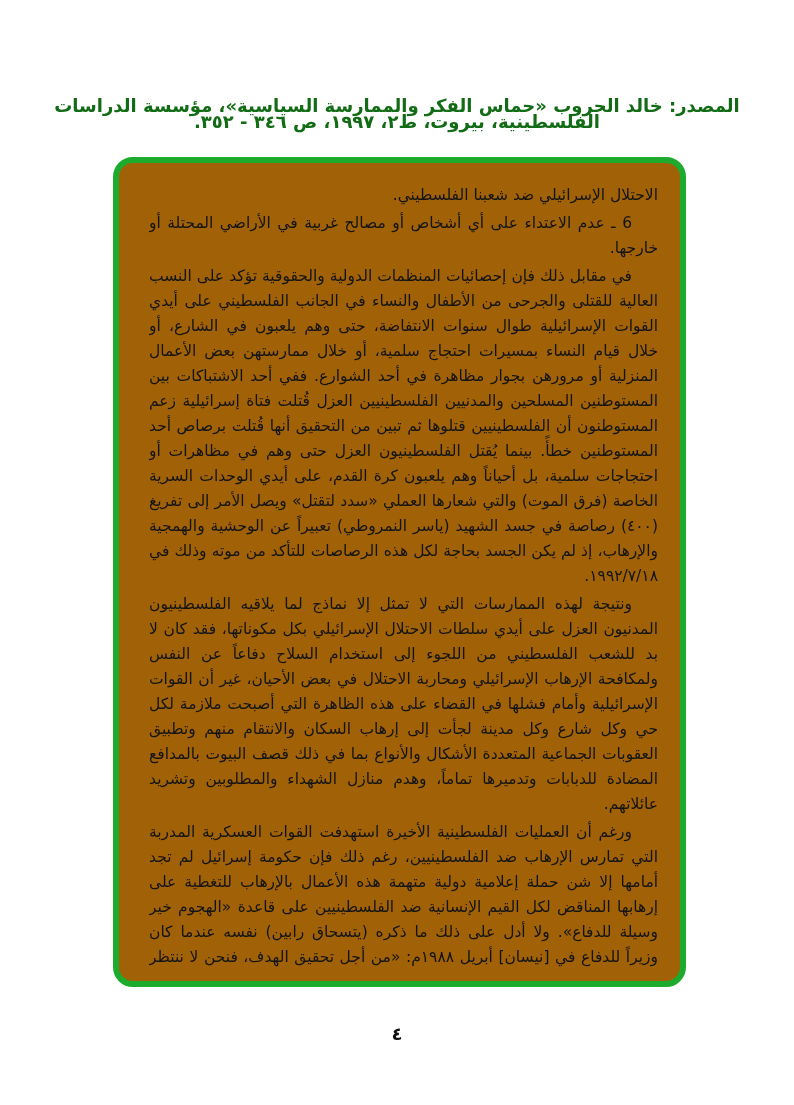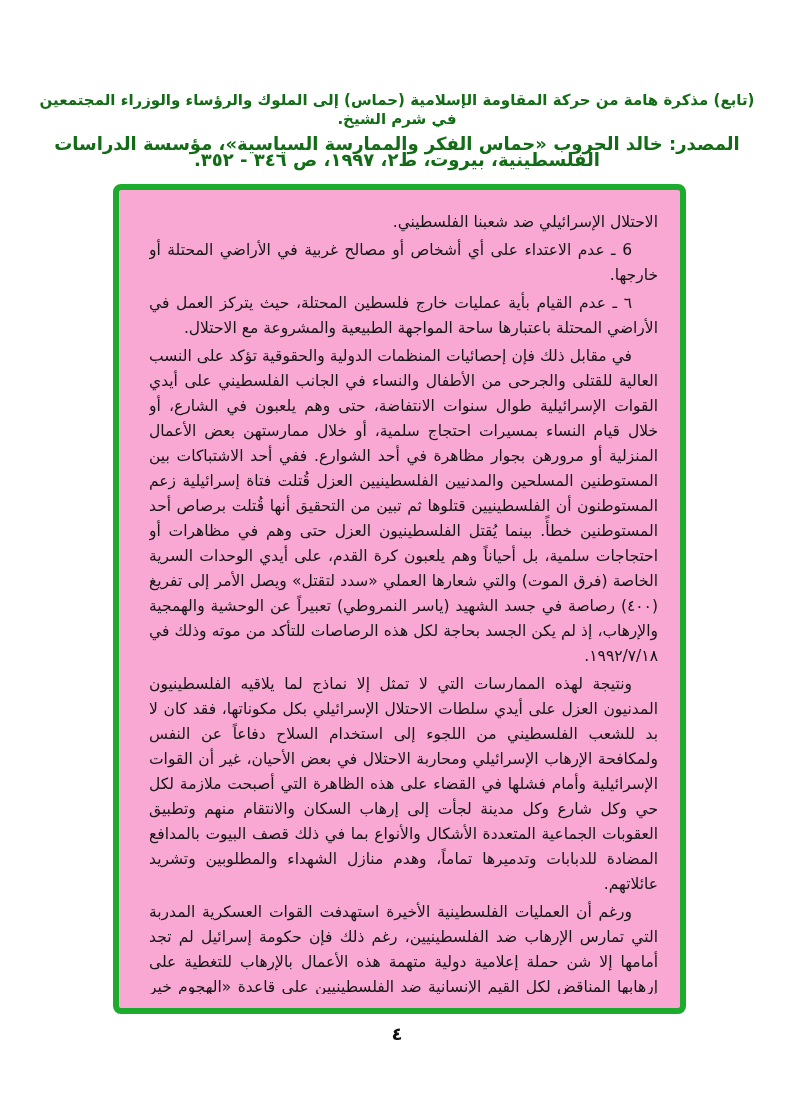--- a/index.html
+++ b/index.html
@@ -33,26 +33,26 @@
     letter-spacing: -0.2px;
   }
   .memo-header .source-line {
     font-size: 18px;
     line-height: 16px;
     margin-top: 7px;
   }
   .doc-frame {
     position: absolute;
     left: 113px;
-    top: 184px;
+    top: 157px;
     width: 561px;
     height: 818px;
     border: 6px solid var(--border-green, #1cab2c);
-    border-radius: 8px;
-    background: #f9a8d4;
+    border-radius: 20px;
+    background: #a16207;
   }
   .doc-text {
     position: absolute;
     top: 20px;
     right: 22px;
     left: 30px;
     bottom: 14px;
     direction: rtl;
     text-align: justify;
     font-size: 15.5px;
@@ -78,29 +78,27 @@
     color: #111111;
     direction: rtl;
   }
 </style>
 </head>
 <body>
 
 <div class="page">
 
   <div class="memo-header">
-    <div class="title-line">(تابع) مذكرة هامة من حركة المقاومة الإسلامية (حماس) إلى الملوك والرؤساء والوزراء المجتمعين في شرم الشيخ.</div>
     <div class="source-line">المصدر: خالد الحروب «حماس الفكر والممارسة السياسية»، مؤسسة الدراسات الفلسطينية، بيروت، ط٢، ١٩٩٧، ص ٣٤٦ - ٣٥٢.</div>
   </div>
 
   <div class="doc-frame">
     <div class="doc-text">
         <p class="para flush">الاحتلال الإسرائيلي ضد شعبنا الفلسطيني.</p>
         <p class="para">6 ـ عدم الاعتداء على أي أشخاص أو مصالح غربية في الأراضي المحتلة أو خارجها.</p>
-        <p class="para">٦ ـ عدم القيام بأية عمليات خارج فلسطين المحتلة، حيث يتركز العمل في الأراضي المحتلة باعتبارها ساحة المواجهة الطبيعية والمشروعة مع الاحتلال.</p>
         <p class="para">في مقابل ذلك فإن إحصائيات المنظمات الدولية والحقوقية تؤكد على النسب العالية للقتلى والجرحى من الأطفال والنساء في الجانب الفلسطيني على أيدي القوات الإسرائيلية طوال سنوات الانتفاضة، حتى وهم يلعبون في الشارع، أو خلال قيام النساء بمسيرات احتجاج سلمية، أو خلال ممارستهن بعض الأعمال المنزلية أو مرورهن بجوار مظاهرة في أحد الشوارع. ففي أحد الاشتباكات بين المستوطنين المسلحين والمدنيين الفلسطينيين العزل قُتلت فتاة إسرائيلية زعم المستوطنون أن الفلسطينيين قتلوها ثم تبين من التحقيق أنها قُتلت برصاص أحد المستوطنين خطأً. بينما يُقتل الفلسطينيون العزل حتى وهم في مظاهرات أو احتجاجات سلمية، بل أحياناً وهم يلعبون كرة القدم، على أيدي الوحدات السرية الخاصة (فرق الموت) والتي شعارها العملي «سدد لتقتل» ويصل الأمر إلى تفريغ (٤٠٠) رصاصة في جسد الشهيد (ياسر النمروطي) تعبيراً عن الوحشية والهمجية والإرهاب، إذ لم يكن الجسد بحاجة لكل هذه الرصاصات للتأكد من موته وذلك في ١٩٩٢/٧/١٨.</p>
         <p class="para">ونتيجة لهذه الممارسات التي لا تمثل إلا نماذج لما يلاقيه الفلسطينيون المدنيون العزل على أيدي سلطات الاحتلال الإسرائيلي بكل مكوناتها، فقد كان لا بد للشعب الفلسطيني من اللجوء إلى استخدام السلاح دفاعاً عن النفس ولمكافحة الإرهاب الإسرائيلي ومحاربة الاحتلال في بعض الأحيان، غير أن القوات الإسرائيلية وأمام فشلها في القضاء على هذه الظاهرة التي أصبحت ملازمة لكل حي وكل شارع وكل مدينة لجأت إلى إرهاب السكان والانتقام منهم وتطبيق العقوبات الجماعية المتعددة الأشكال والأنواع بما في ذلك قصف البيوت بالمدافع المضادة للدبابات وتدميرها تماماً، وهدم منازل الشهداء والمطلوبين وتشريد عائلاتهم.</p>
         <p class="para">ورغم أن العمليات الفلسطينية الأخيرة استهدفت القوات العسكرية المدربة التي تمارس الإرهاب ضد الفلسطينيين، رغم ذلك فإن حكومة إسرائيل لم تجد أمامها إلا شن حملة إعلامية دولية متهمة هذه الأعمال بالإرهاب للتغطية على إرهابها المناقض لكل القيم الإنسانية ضد الفلسطينيين على قاعدة «الهجوم خير وسيلة للدفاع». ولا أدل على ذلك ما ذكره (يتسحاق رابين) نفسه عندما كان وزيراً للدفاع في [نيسان] أبريل ١٩٨٨م: «من أجل تحقيق الهدف، فنحن لا ننتظر العنف من الطرف الآخر، بل نفتعل الأحداث لنعلم الذي يبدأ العنف درساً، ففي معظم الأحداث كانت المواجهات نتيجة مبادرة (من الجيش).» (التايمز ـ ٤ [نيسان] أبريل ١٩٨٨).</p>
       </div>
   </div>
 
   <div class="page-number">٤</div>
 
 </div>
 

